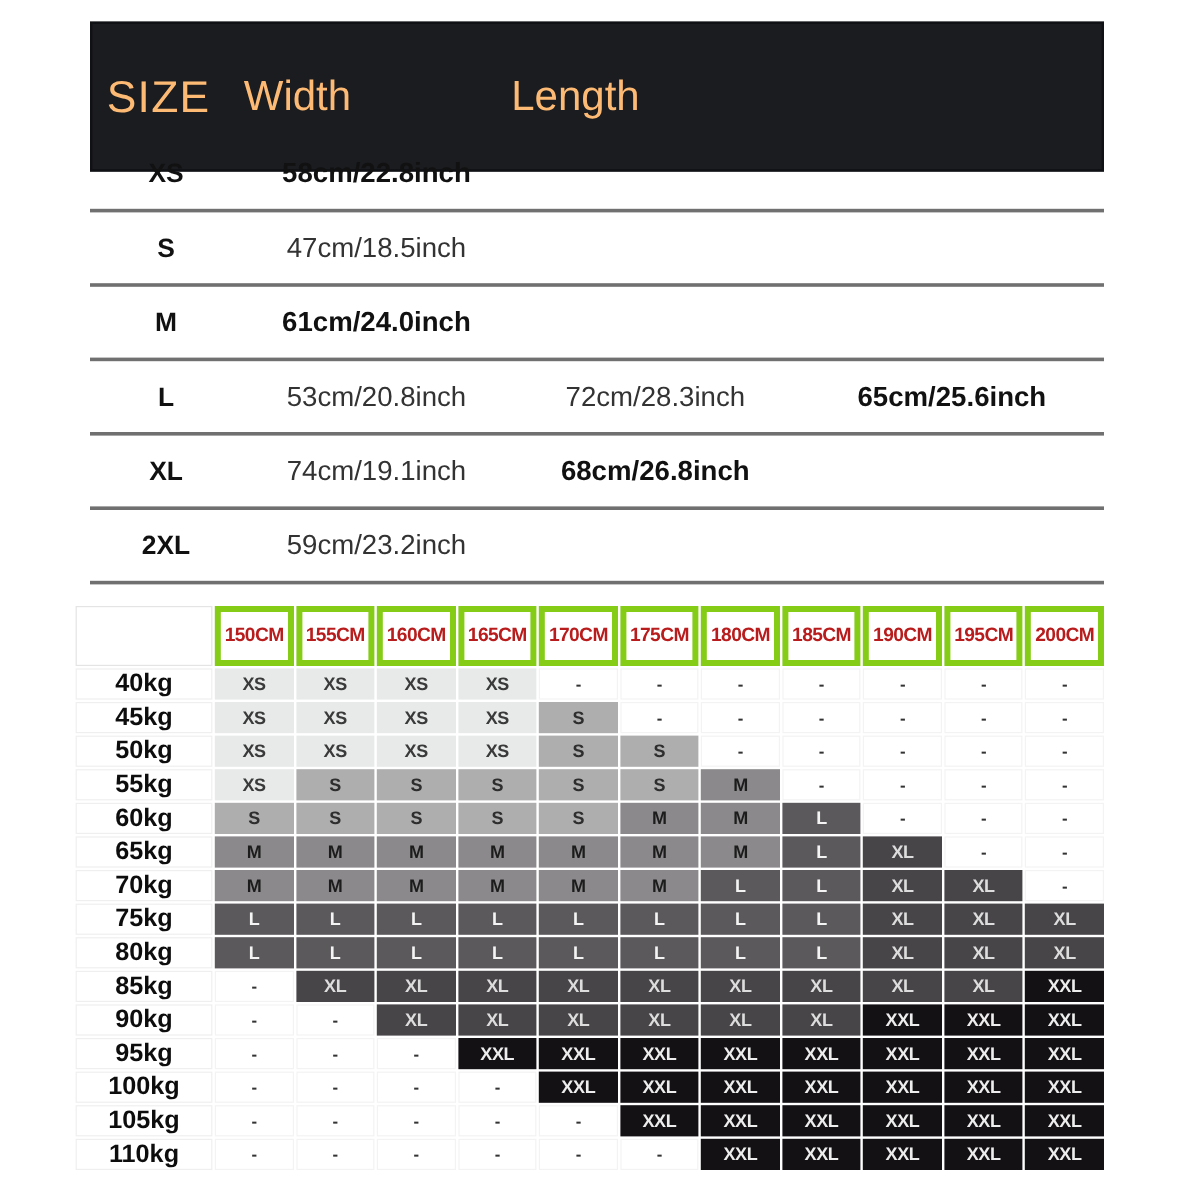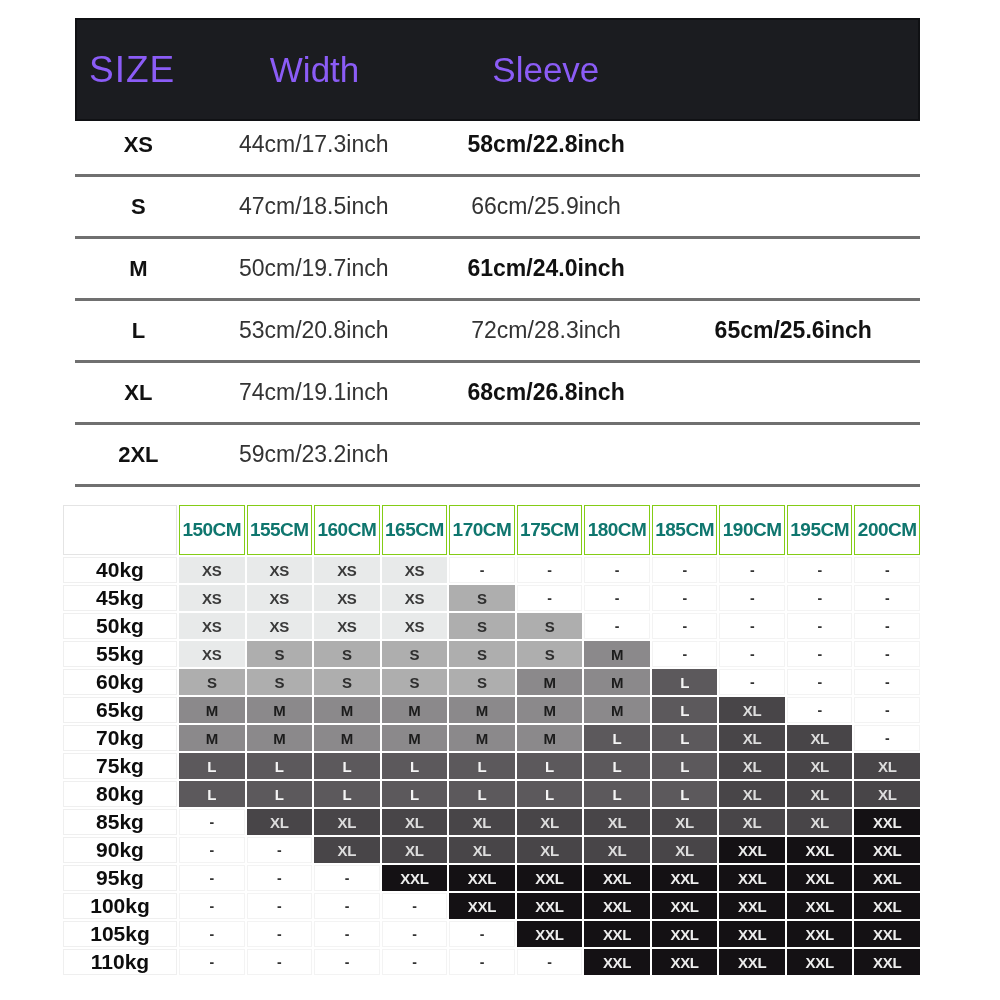--- a/index.html
+++ b/index.html
@@ -3,76 +3,73 @@
 <meta charset="utf-8">
 <style>
   html,body{margin:0;padding:0;}
   body{
     width:1000px;height:1000px;position:relative;background:#ffffff;
     font-family:"Liberation Sans", sans-serif;
     -webkit-font-smoothing:antialiased;
   }
   
   .size-header{
-    position:absolute;left:75px;top:18px;width:845px;height:103px;
-    color:#8b5cf6;display:grid;grid-template-columns:15% 26.5% 28.5% 30%;
+    position:absolute;left:75px;top:18px;width:845px;height:125px;
+    color:#fdba74;display:grid;grid-template-columns:15% 26.5% 28.5% 30%;
     align-items:center;font-size:35px;box-sizing:border-box;
     border:2px solid #101114;
   }
-  .sh-cell{text-align:center;}
+  .sh-cell{text-align:left;}
   .sh-size{text-align:left;padding-left:12px;font-size:37px;letter-spacing:1px;}
   #size-rows{position:absolute;left:75px;top:115px;width:845px;}
   .srow{
     display:grid;grid-template-columns:15% 26.5% 28.5% 30%;
     height:59px;align-items:center;font-size:23px;color:#222;
   }
   .scell{text-align:center;white-space:nowrap;}
   .scol0{font-weight:bold;font-size:22px;color:#111;}
   .scol1,.scol2{color:#333;}
   .scol3{font-weight:bold;color:#111;}
   .divider{height:3px;width:100%;}
   
   .fit-table{
     position:absolute;left:63px;top:505px;width:857px;
     display:grid;grid-template-columns:114px repeat(11,1fr);
     grid-template-rows:50px repeat(15,26px);gap:2px;background:#fff;
   }
   .fcell{display:flex;align-items:center;justify-content:center;box-sizing:border-box;}
-  .mh{font-weight:bold;font-size:19px;letter-spacing:-0.5px;color:#0f766e;background:#fff;border:1px solid #84cc16;}
+  .mh{font-weight:bold;font-size:16px;letter-spacing:-0.5px;color:#b91c1c;background:#fff;border:5px solid #84cc16;}
   .corner{border:1px solid #e4e4e4;background:#fff;}
   .ml{font-weight:bold;font-size:21px;color:#0d0d0d;background:#fff;border:1px solid #efefef;}
   .mc{font-size:15px;font-weight:600;letter-spacing:-0.3px;}
   .mdash{border:1px solid #f3f3f3;font-weight:bold;font-size:14px;}
 </style>
 </head>
 <body style="background: rgb(255, 255, 255);">
 
 <div>
 
   <div class="size-header" style="background: rgb(27, 28, 32);">
     <div class="sh-cell sh-size">SIZE</div>
     <div class="sh-cell">Width</div>
-    <div class="sh-cell">Sleeve</div>
+    <div class="sh-cell">Length</div>
   </div>
   <div id="size-rows">
       <div class="srow">
         <div class="scell scol0">XS</div>
-        <div class="scell scol1">44cm/17.3inch</div>
         <div class="scell scol3">58cm/22.8inch</div>
       </div>
       <div class="divider" style="background: rgb(112, 112, 112);"></div>
       <div class="srow">
         <div class="scell scol0">S</div>
         <div class="scell scol1">47cm/18.5inch</div>
-        <div class="scell scol2">66cm/25.9inch</div>
       </div>
       <div class="divider" style="background: rgb(112, 112, 112);"></div>
       <div class="srow">
         <div class="scell scol0">M</div>
-        <div class="scell scol1">50cm/19.7inch</div>
         <div class="scell scol3">61cm/24.0inch</div>
       </div>
       <div class="divider" style="background: rgb(112, 112, 112);"></div>
       <div class="srow">
         <div class="scell scol0">L</div>
         <div class="scell scol1">53cm/20.8inch</div>
         <div class="scell scol2">72cm/28.3inch</div>
         <div class="scell scol3">65cm/25.6inch</div>
       </div>
       <div class="divider" style="background: rgb(112, 112, 112);"></div>

